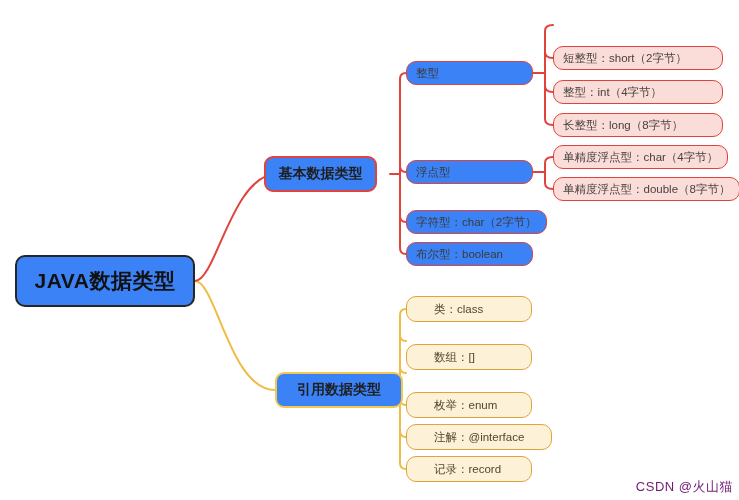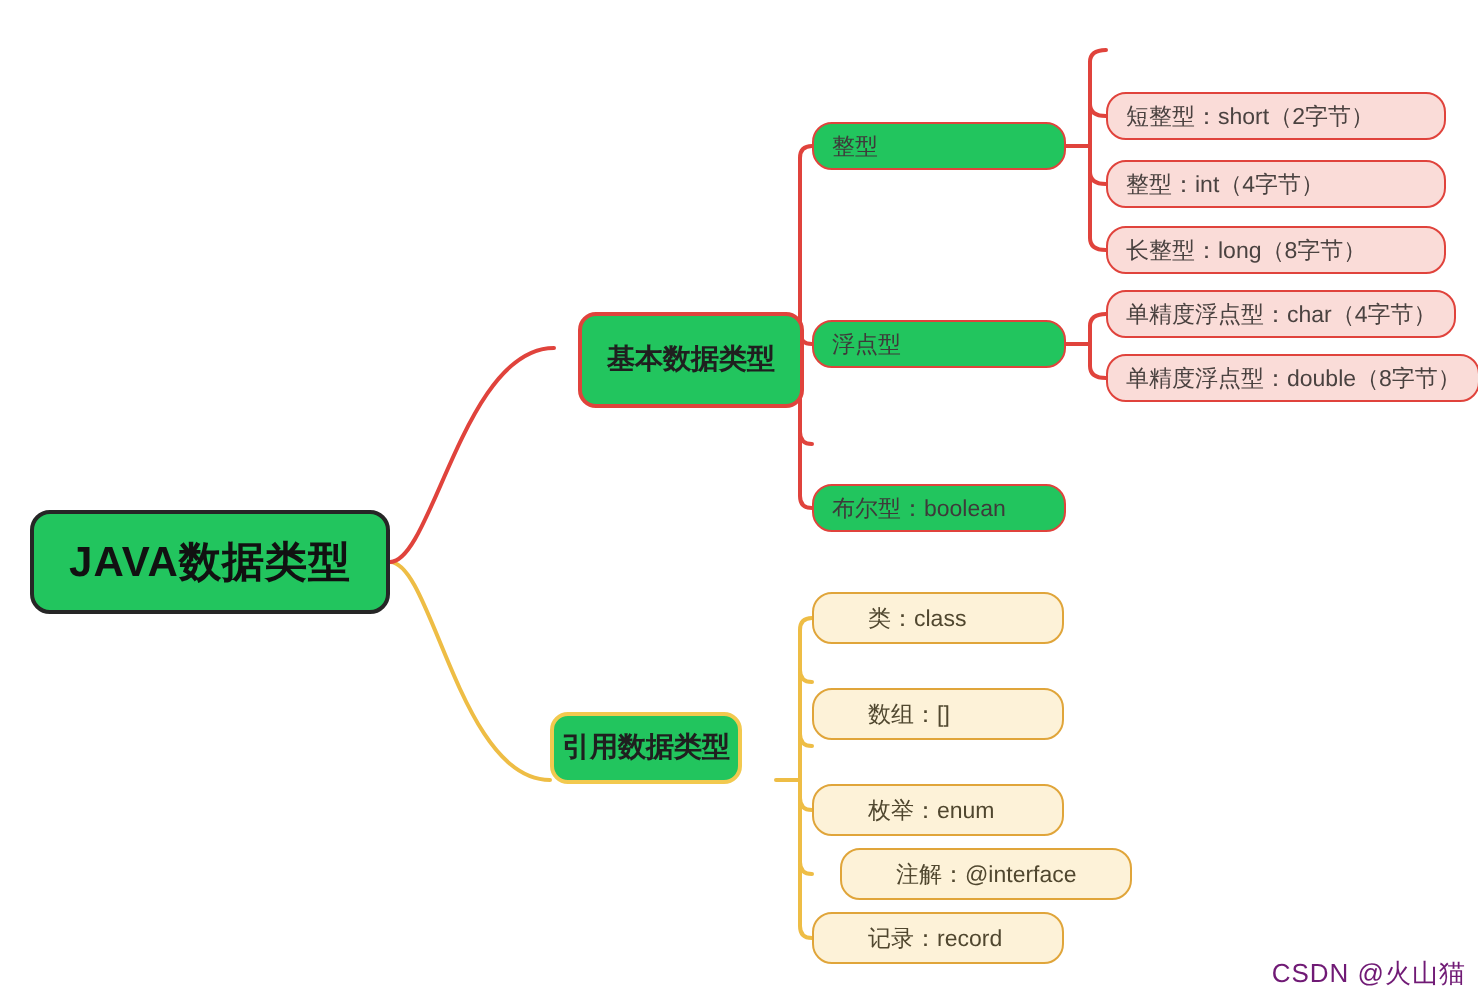--- a/index.html
+++ b/index.html
@@ -24,21 +24,21 @@
   #wires { position: absolute; left: 0; top: 0; width: 739px; height: 500px; }
   #wires path { fill: none; stroke-width: 2px; stroke-linecap: round; }
   #wires path.red { stroke: var(--red); }
   #wires path.yellow { stroke: var(--yellow-line); }
 
   .node {
     position: absolute;
     display: flex;
     align-items: center;
     white-space: nowrap;
-    background: #22c55e;
+    background: #3b82f6;
     border-radius: 10px;
   }
   .root-node {
     justify-content: center;
     border: 2.5px solid var(--root-border);
     font-size: 21px;
     font-weight: bold;
     color: #111111;
     letter-spacing: 0.5px;
   }
@@ -113,28 +113,29 @@
     <path class="red" d="M 533 73 L 545 73"></path>
     <path class="red" d="M 553 25 Q 545 25 545 31 L 545 119 Q 545 125 553 125"></path>
     <path class="red" d="M 545 52 Q 545 58 553 58"></path>
     <path class="red" d="M 545 86 Q 545 92 553 92"></path>
     <path class="red" d="M 533 172 L 545 172"></path>
     <path class="red" d="M 553 157 Q 545 157 545 163 L 545 183 Q 545 189 553 189"></path>
   </svg>
 
   <div class="node root-node" style="left:15px; top:255px; width:180px; height:52px;">JAVA数据类型</div>
 
-  <div class="node branch-node branch-red" style="left:289px; top:156px; width:113px; height:48px;">基本数据类型</div>
+  <div class="node branch-node branch-red" style="left:264px; top:156px; width:113px; height:36px;">基本数据类型</div>
 
-  <div class="node branch-node branch-yellow" style="left:275px; top:356px; width:96px; height:36px;">引用数据类型</div>
+  <div class="node branch-node branch-yellow" style="left:275px; top:372px; width:128px; height:36px;">引用数据类型</div>
 
   <div class="node sub-node" style="left:406px; top:61px;">整型</div>
 
   <div class="node sub-node" style="left:406px; top:160px;">浮点型</div>
 
+  <div class="node sub-node" style="left:406px; top:210px;">字符型：char（2字节）</div>
 
   <div class="node sub-node" style="left:406px; top:242px;">布尔型：boolean</div>
 
 
   <div class="node pink-leaf" style="left:553px; top:46px;">短整型：short（2字节）</div>
 
   <div class="node pink-leaf" style="left:553px; top:80px;">整型：int（4字节）</div>
 
   <div class="node pink-leaf" style="left:553px; top:113px;">长整型：long（8字节）</div>
 
@@ -142,19 +143,19 @@
 
   <div class="node pink-leaf" style="left:553px; top:177px;">单精度浮点型：double（8字节）</div>
 
   <div class="node yellow-leaf" style="left:406px; top:296px;">类：class</div>
 
 
   <div class="node yellow-leaf" style="left:406px; top:344px;text-align:center;">数组：[]</div>
 
   <div class="node yellow-leaf" style="left:406px; top:392px;">枚举：enum</div>
 
-  <div class="node yellow-leaf" style="left:420px; top:424px;">注解：@interface</div>
+  <div class="node yellow-leaf" style="left:406px; top:424px;">注解：@interface</div>
 
   <div class="node yellow-leaf" style="left:406px; top:456px;">记录：record</div>
 
   <div class="watermark">CSDN @火山猫</div>
 
 </div>
 
 </body></html>

